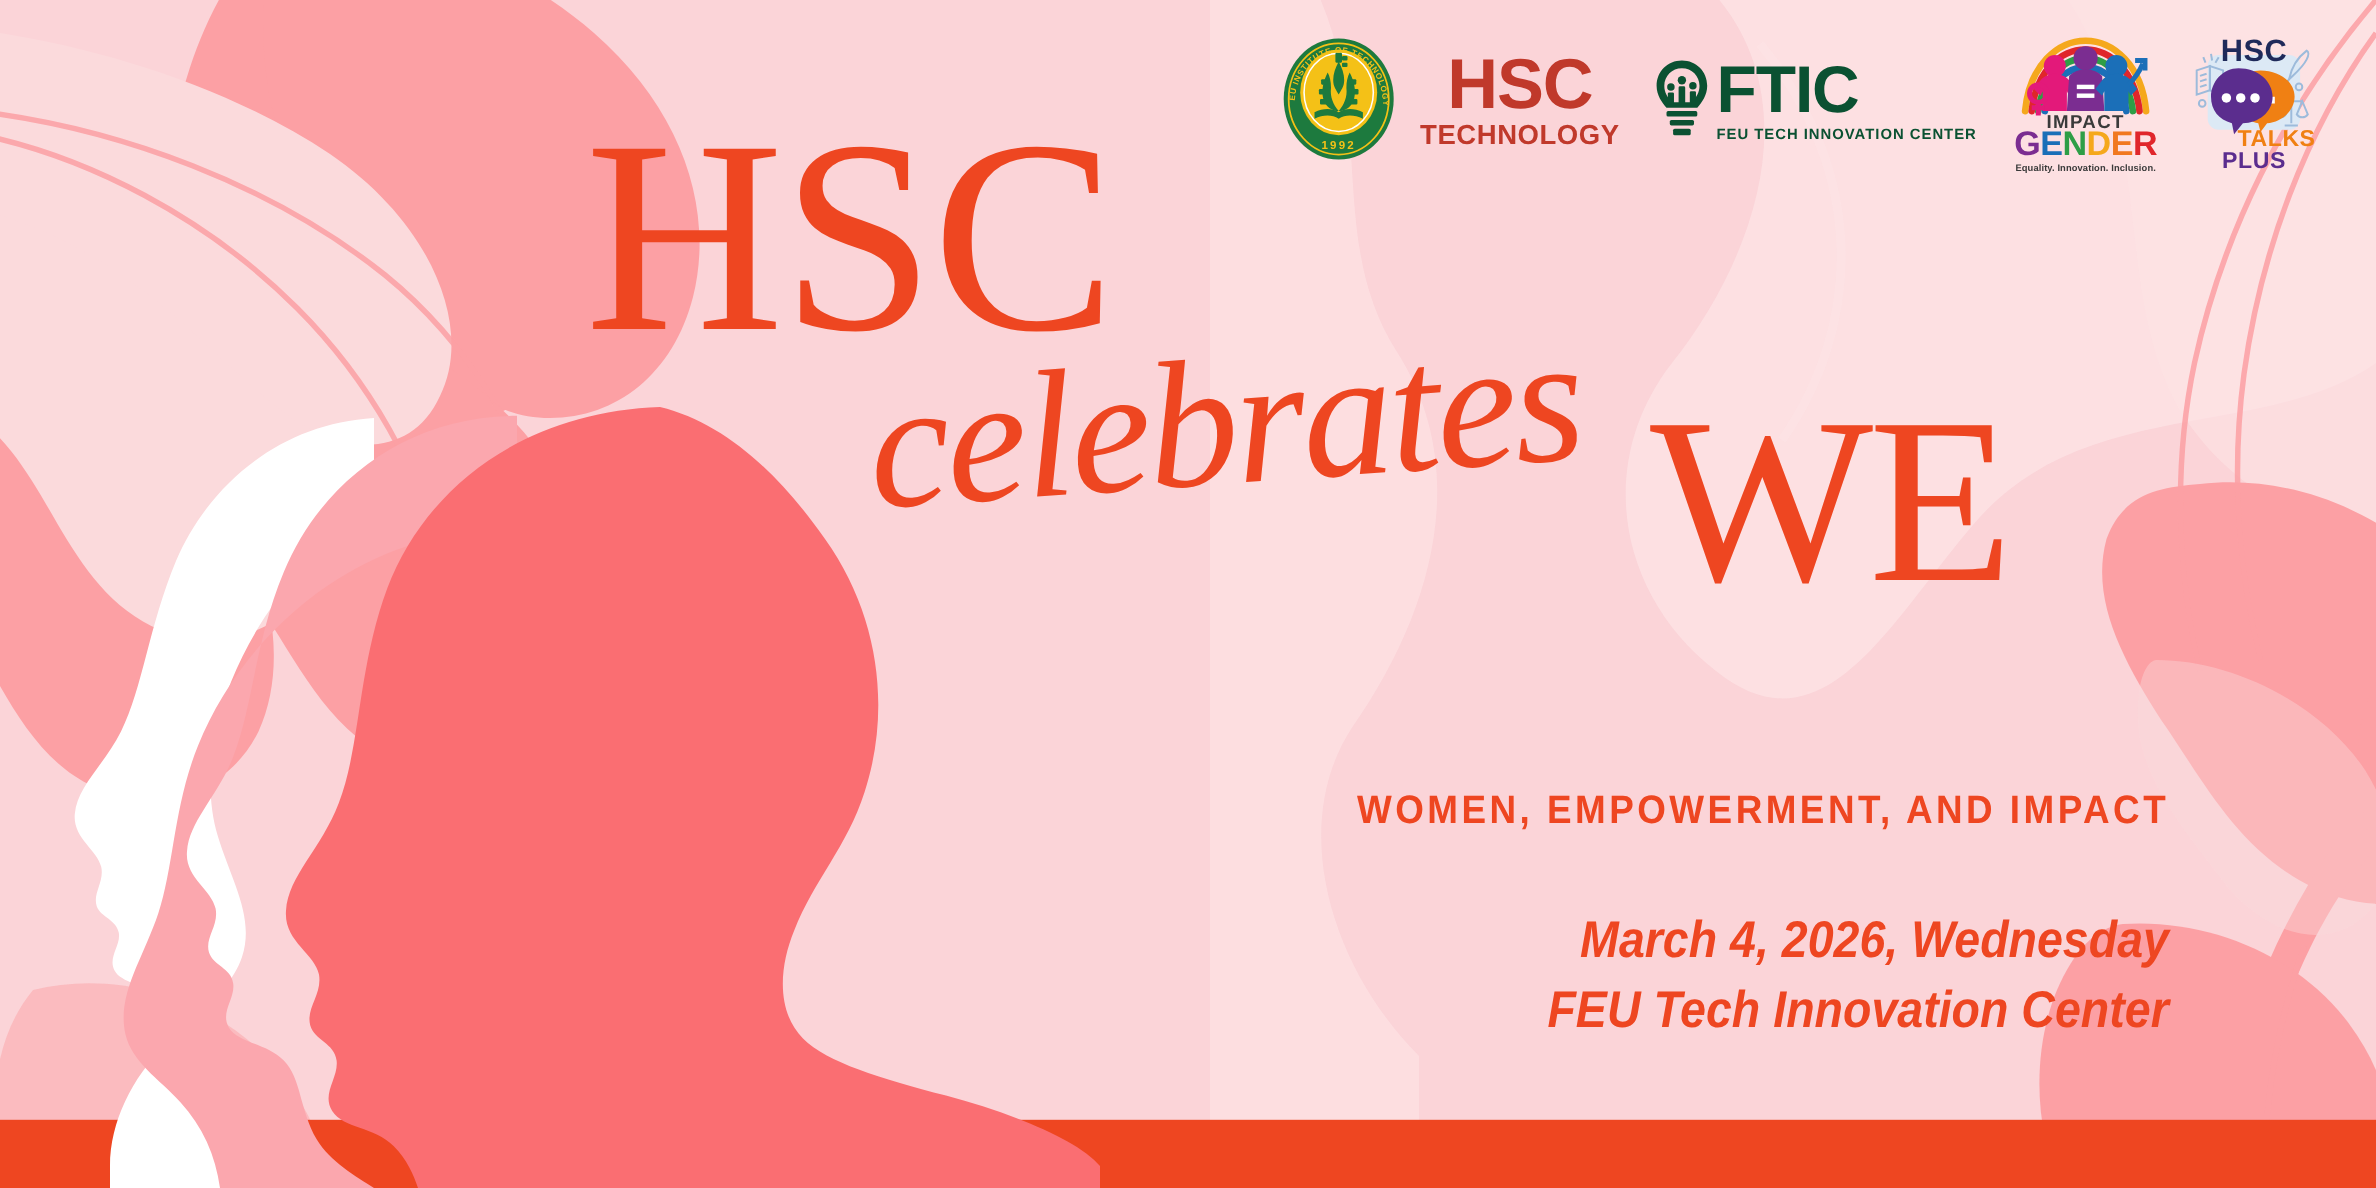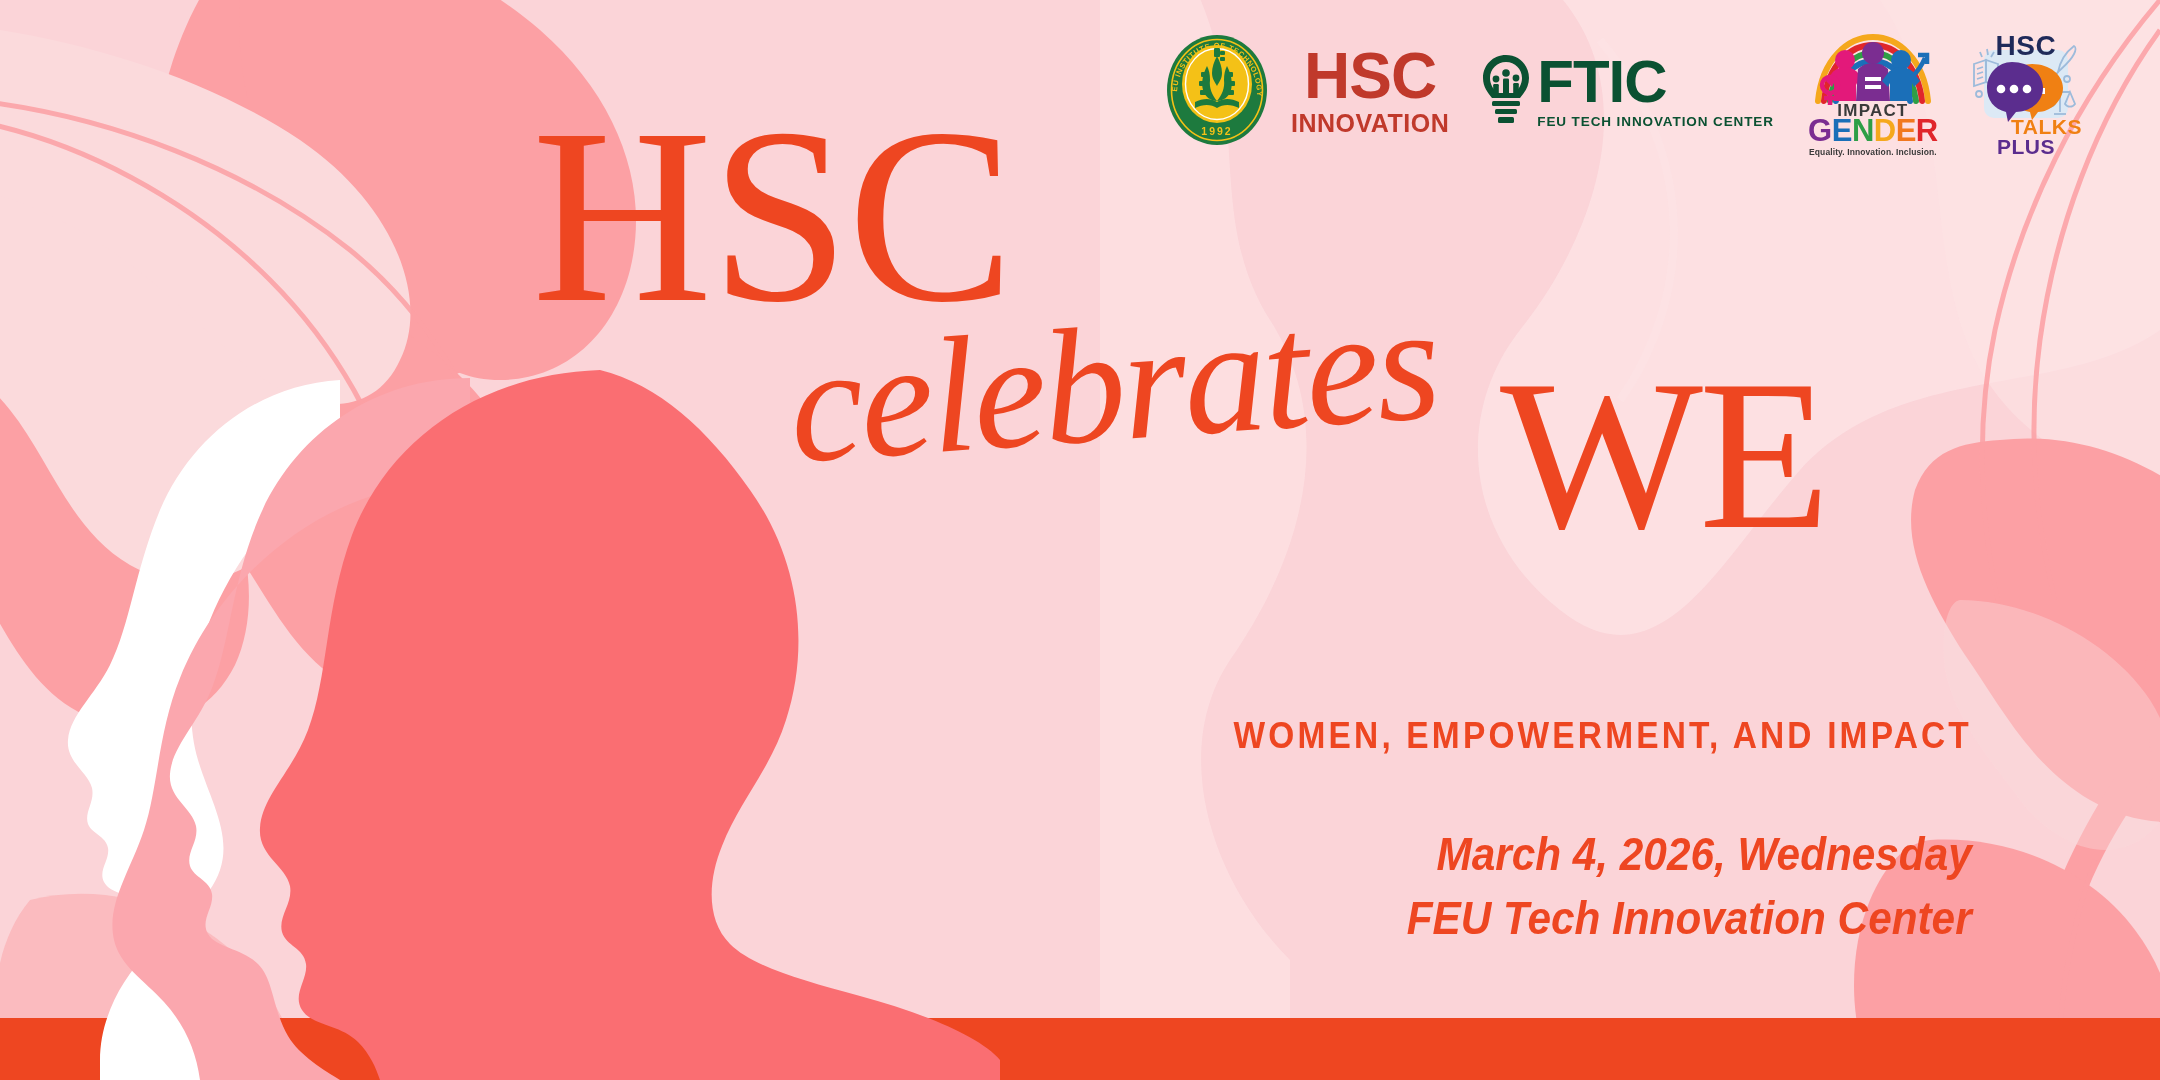--- a/index.html
+++ b/index.html
@@ -323,21 +323,21 @@
         <text font-family="'Liberation Sans', sans-serif" font-size="7.4" font-weight="bold" fill="#F4C117" letter-spacing="0.7">
           <textPath href="#feuArc" startOffset="50%" text-anchor="middle">FEU INSTITUTE OF TECHNOLOGY</textPath>
         </text>
         <text x="52" y="101" text-anchor="middle" font-family="'Liberation Sans', sans-serif" font-size="10.5" font-weight="bold" fill="#F4C117" letter-spacing="2">1992</text>
       </svg>
     </div>
 
     <div class="logo-block">
       <div class="hsc-dept">
         <div class="big">HSC</div>
-        <div class="small">INNOVATION</div>
+        <div class="small">TECHNOLOGY</div>
       </div>
     </div>
 
     <div class="logo-block ftic-wrap">
       <svg class="ftic-bulb" viewBox="0 0 54 74" xmlns="http://www.w3.org/2000/svg">
         <path d="M27,2 C14,2 4,12 4,25 C4,34 9,40 13,45 L41,45 C45,40 50,34 50,25 C50,12 40,2 27,2 Z
                  M27,9 C36,9 43,16 43,25 C43,31 40,36 36,40 L18,40 C14,36 11,31 11,25 C11,16 18,9 27,9 Z" fill="#0B5132"></path>
 
         <g fill="#0B5132">
           <circle cx="17" cy="26" r="3.4"></circle>

